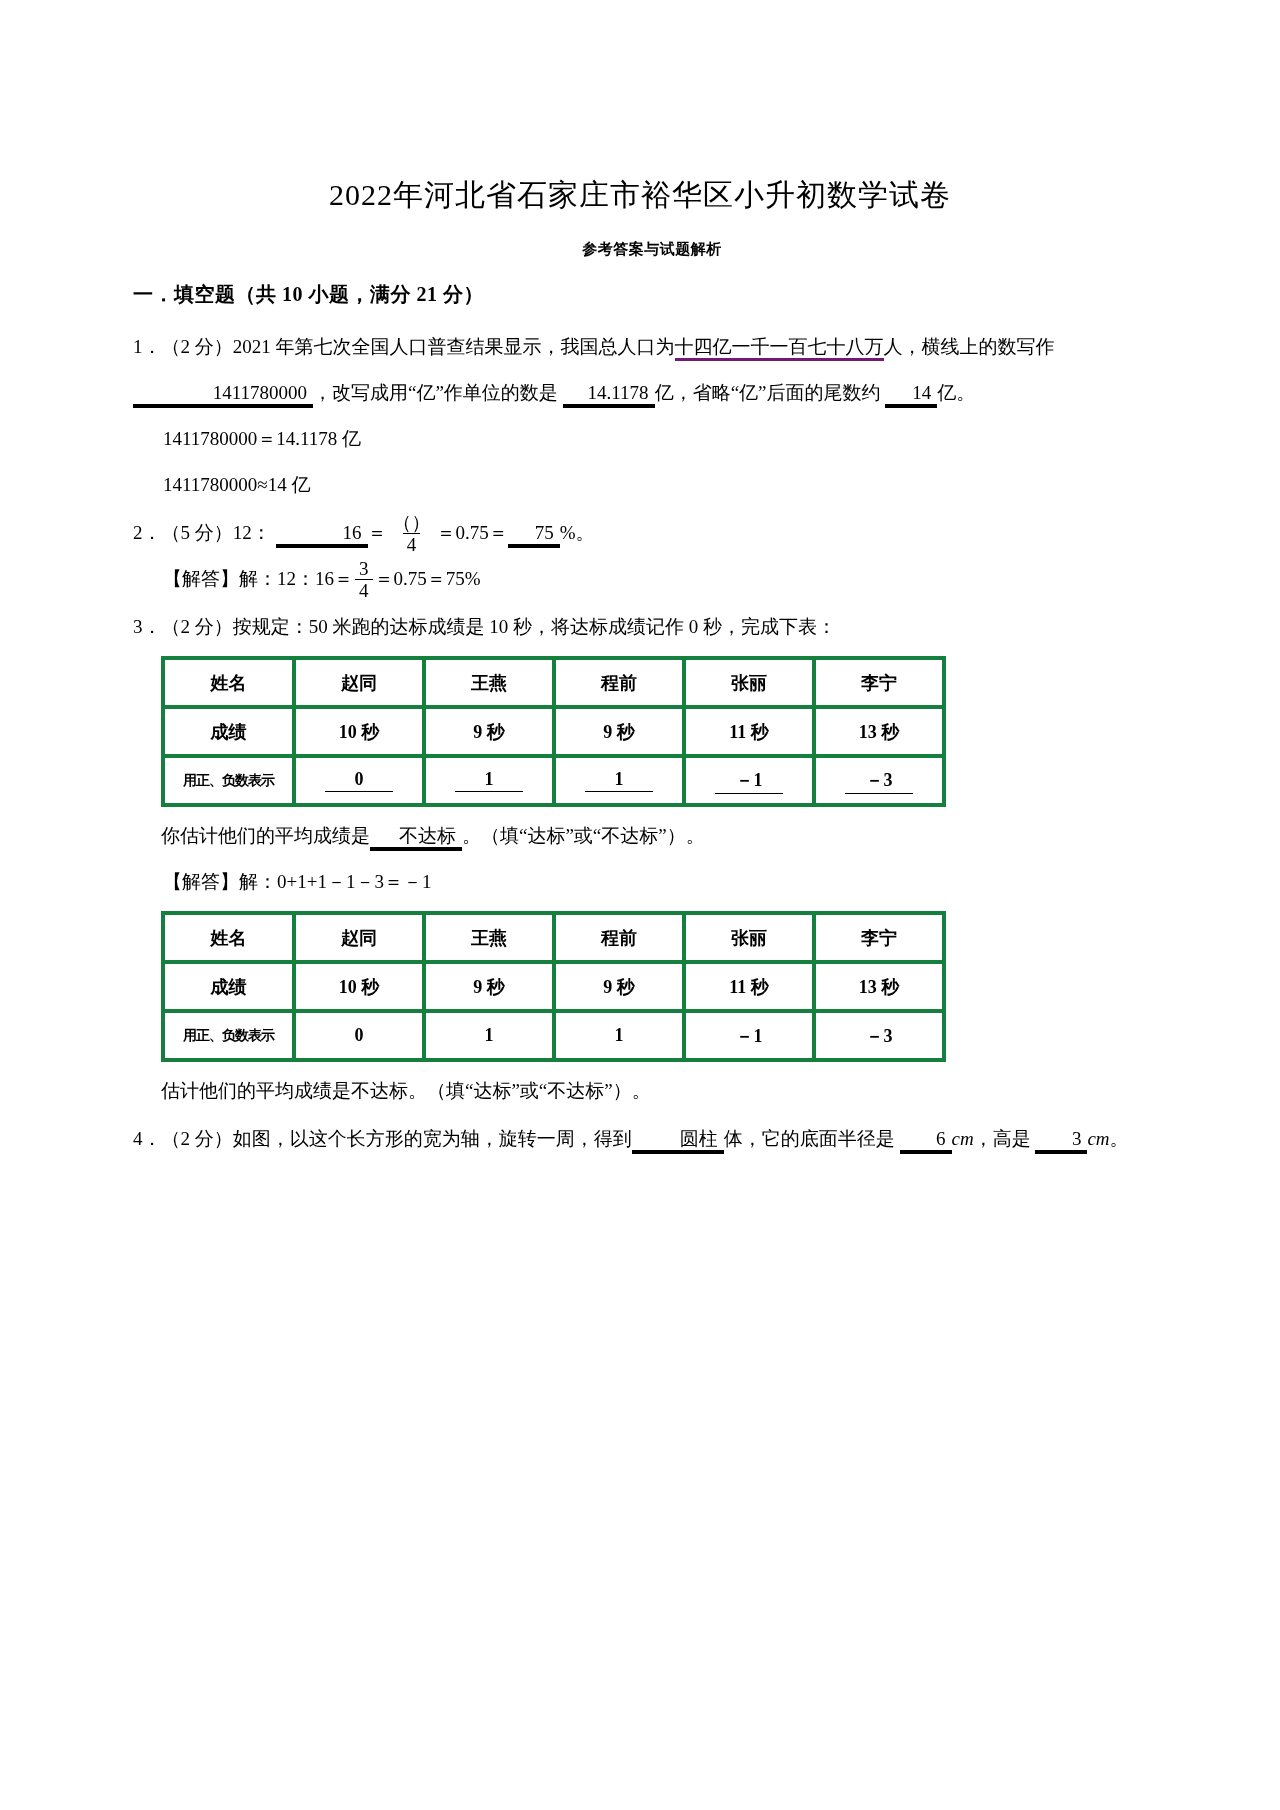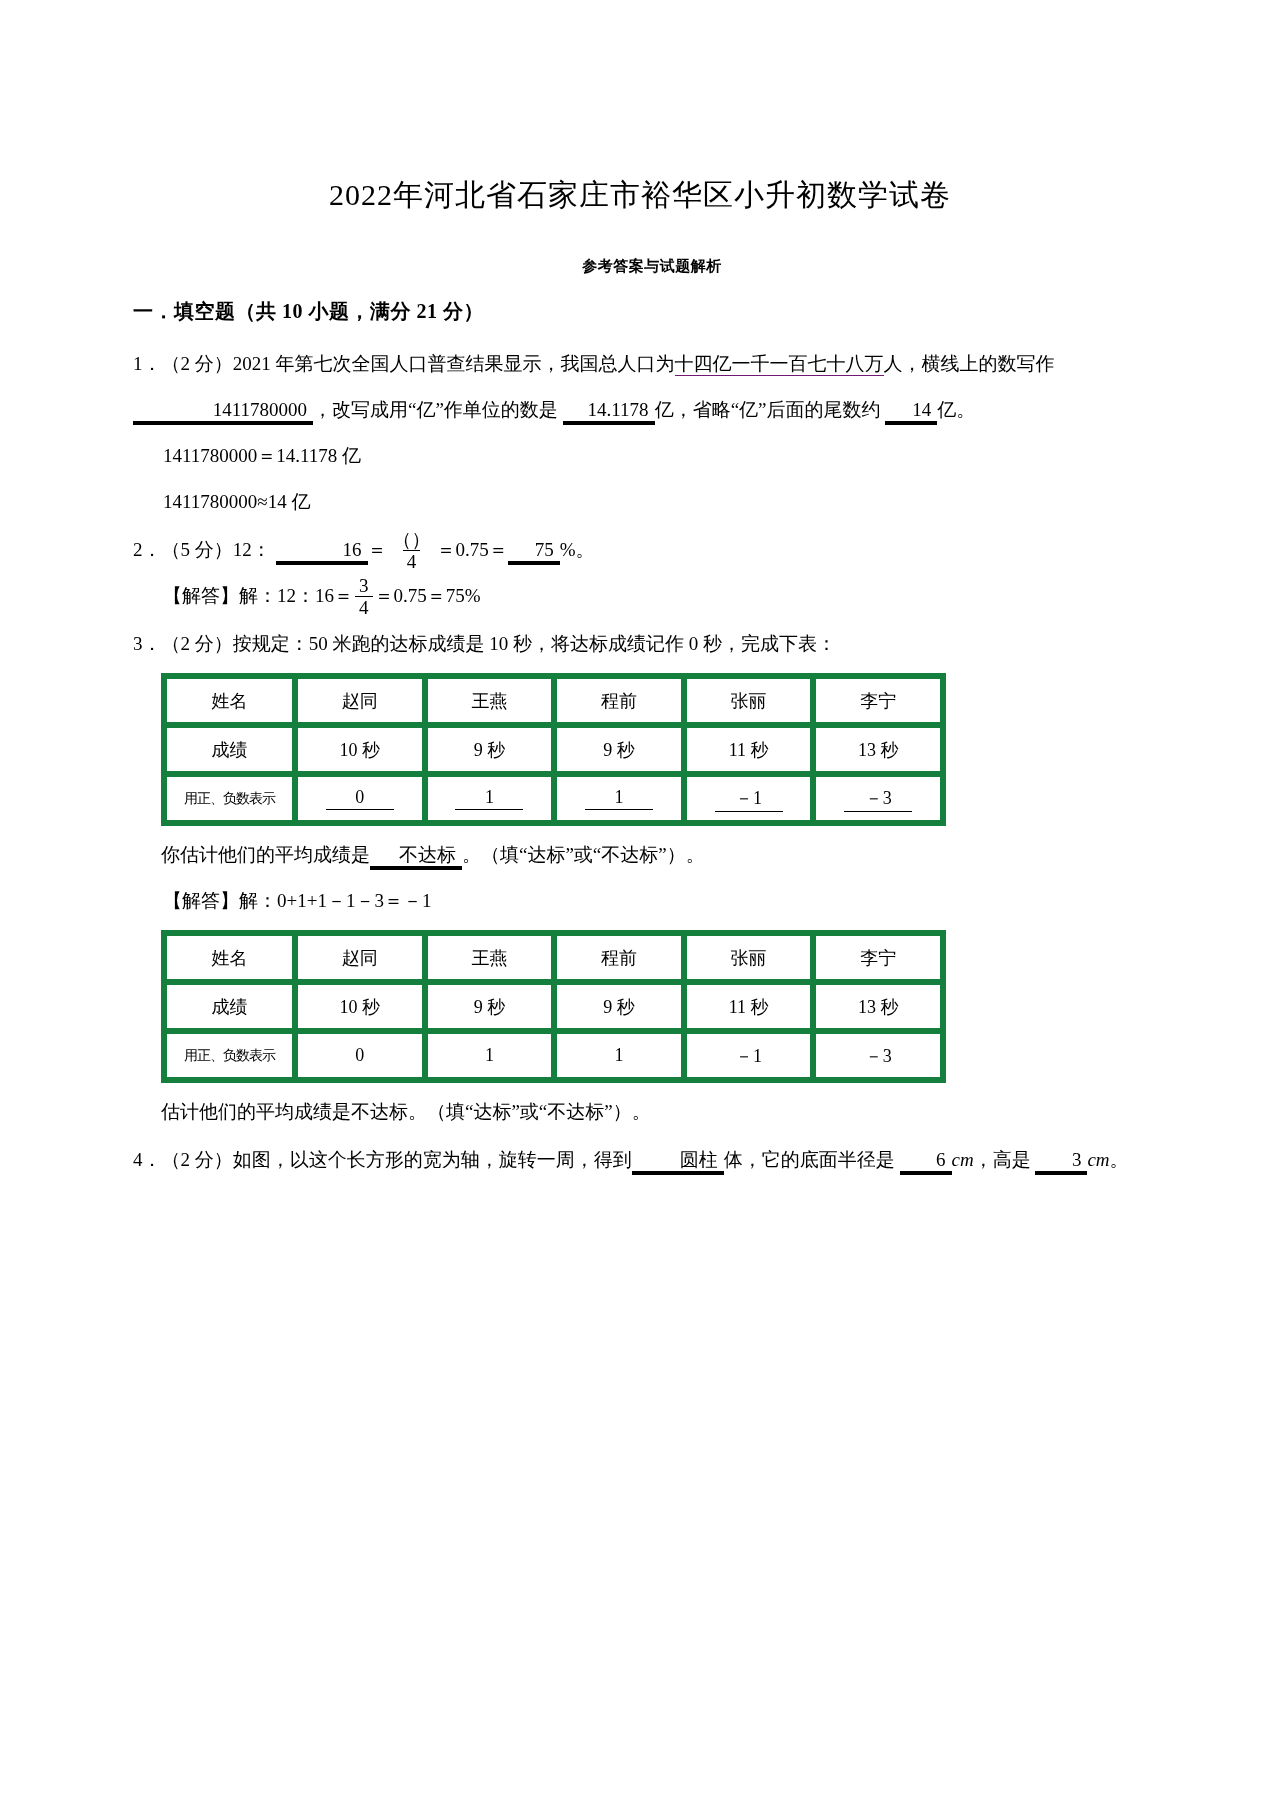--- a/index.html
+++ b/index.html
@@ -24,21 +24,21 @@
     font-weight: normal;
     letter-spacing: 1px;
     margin: 0;
     padding-top: 175px;
     font-family: "Liberation Serif", "DejaVu Serif", serif;
   }
   .doc-subtitle {
     text-align: center;
     font-size: 15px;
     font-weight: bold;
-    margin: 17px;
+    margin: 0;
     padding-top: 24px;
     letter-spacing: 0.5px;
     padding-left: 24px;
   }
   .content {
     padding: 0 140px 0 133px;
     margin-top: 22px;
   }
   .section-heading {
     font-size: 20px;
@@ -57,21 +57,21 @@
     display: inline-block;
     border-bottom: 4px solid #000000;
     text-align: right;
     padding: 0 6px;
     line-height: 1.15;
     font-size: 19px;
   }
   .blank.w-sm { min-width: 52px; }
   .blank.w-md { min-width: 92px; }
   .blank.w-lg { min-width: 180px; }
-  .uline { border-bottom: 1px solid #701a75; padding-bottom: 1px; }
+  .uline { border-bottom: 3px solid #701a75; padding-bottom: 1px; }
   .ital { font-style: italic; }
   .frac {
     display: inline-flex;
     flex-direction: column;
     align-items: center;
     vertical-align: middle;
     line-height: 1;
     font-size: 19px;
     margin: 0 2px;
     position: relative;
@@ -80,26 +80,27 @@
   .frac .num { padding: 0 4px 1px 4px; }
   .frac .den { padding: 1px 4px 0 4px; border-top: 1.4px solid #000; }
   .ansline { font-size: 19px; line-height: 46px; padding-left: 30px; }
   table.score-table {
     border-collapse: collapse;
     width: 785px;
     margin: 6px 0 6px 28px;
     table-layout: fixed;
   }
   table.score-table td {
-    border: 6px solid #15803d;
+    border: 4px solid #15803d;
     height: 49px;
     text-align: center;
     vertical-align: middle;
     font-size: 18px;
     padding: 2px 4px;
+    font-weight: bold;
   }
   table.score-table td.label-cell { width: 131px; }
   table.score-table td.tight { font-size: 14px; letter-spacing: -1px; padding: 2px 1px; margin-top: 12px; }
   .cell-blank {
     display: inline-block;
     border-bottom: 1px solid #000;
     min-width: 68px;
     text-align: center;
     padding-bottom: 1px;
   }

